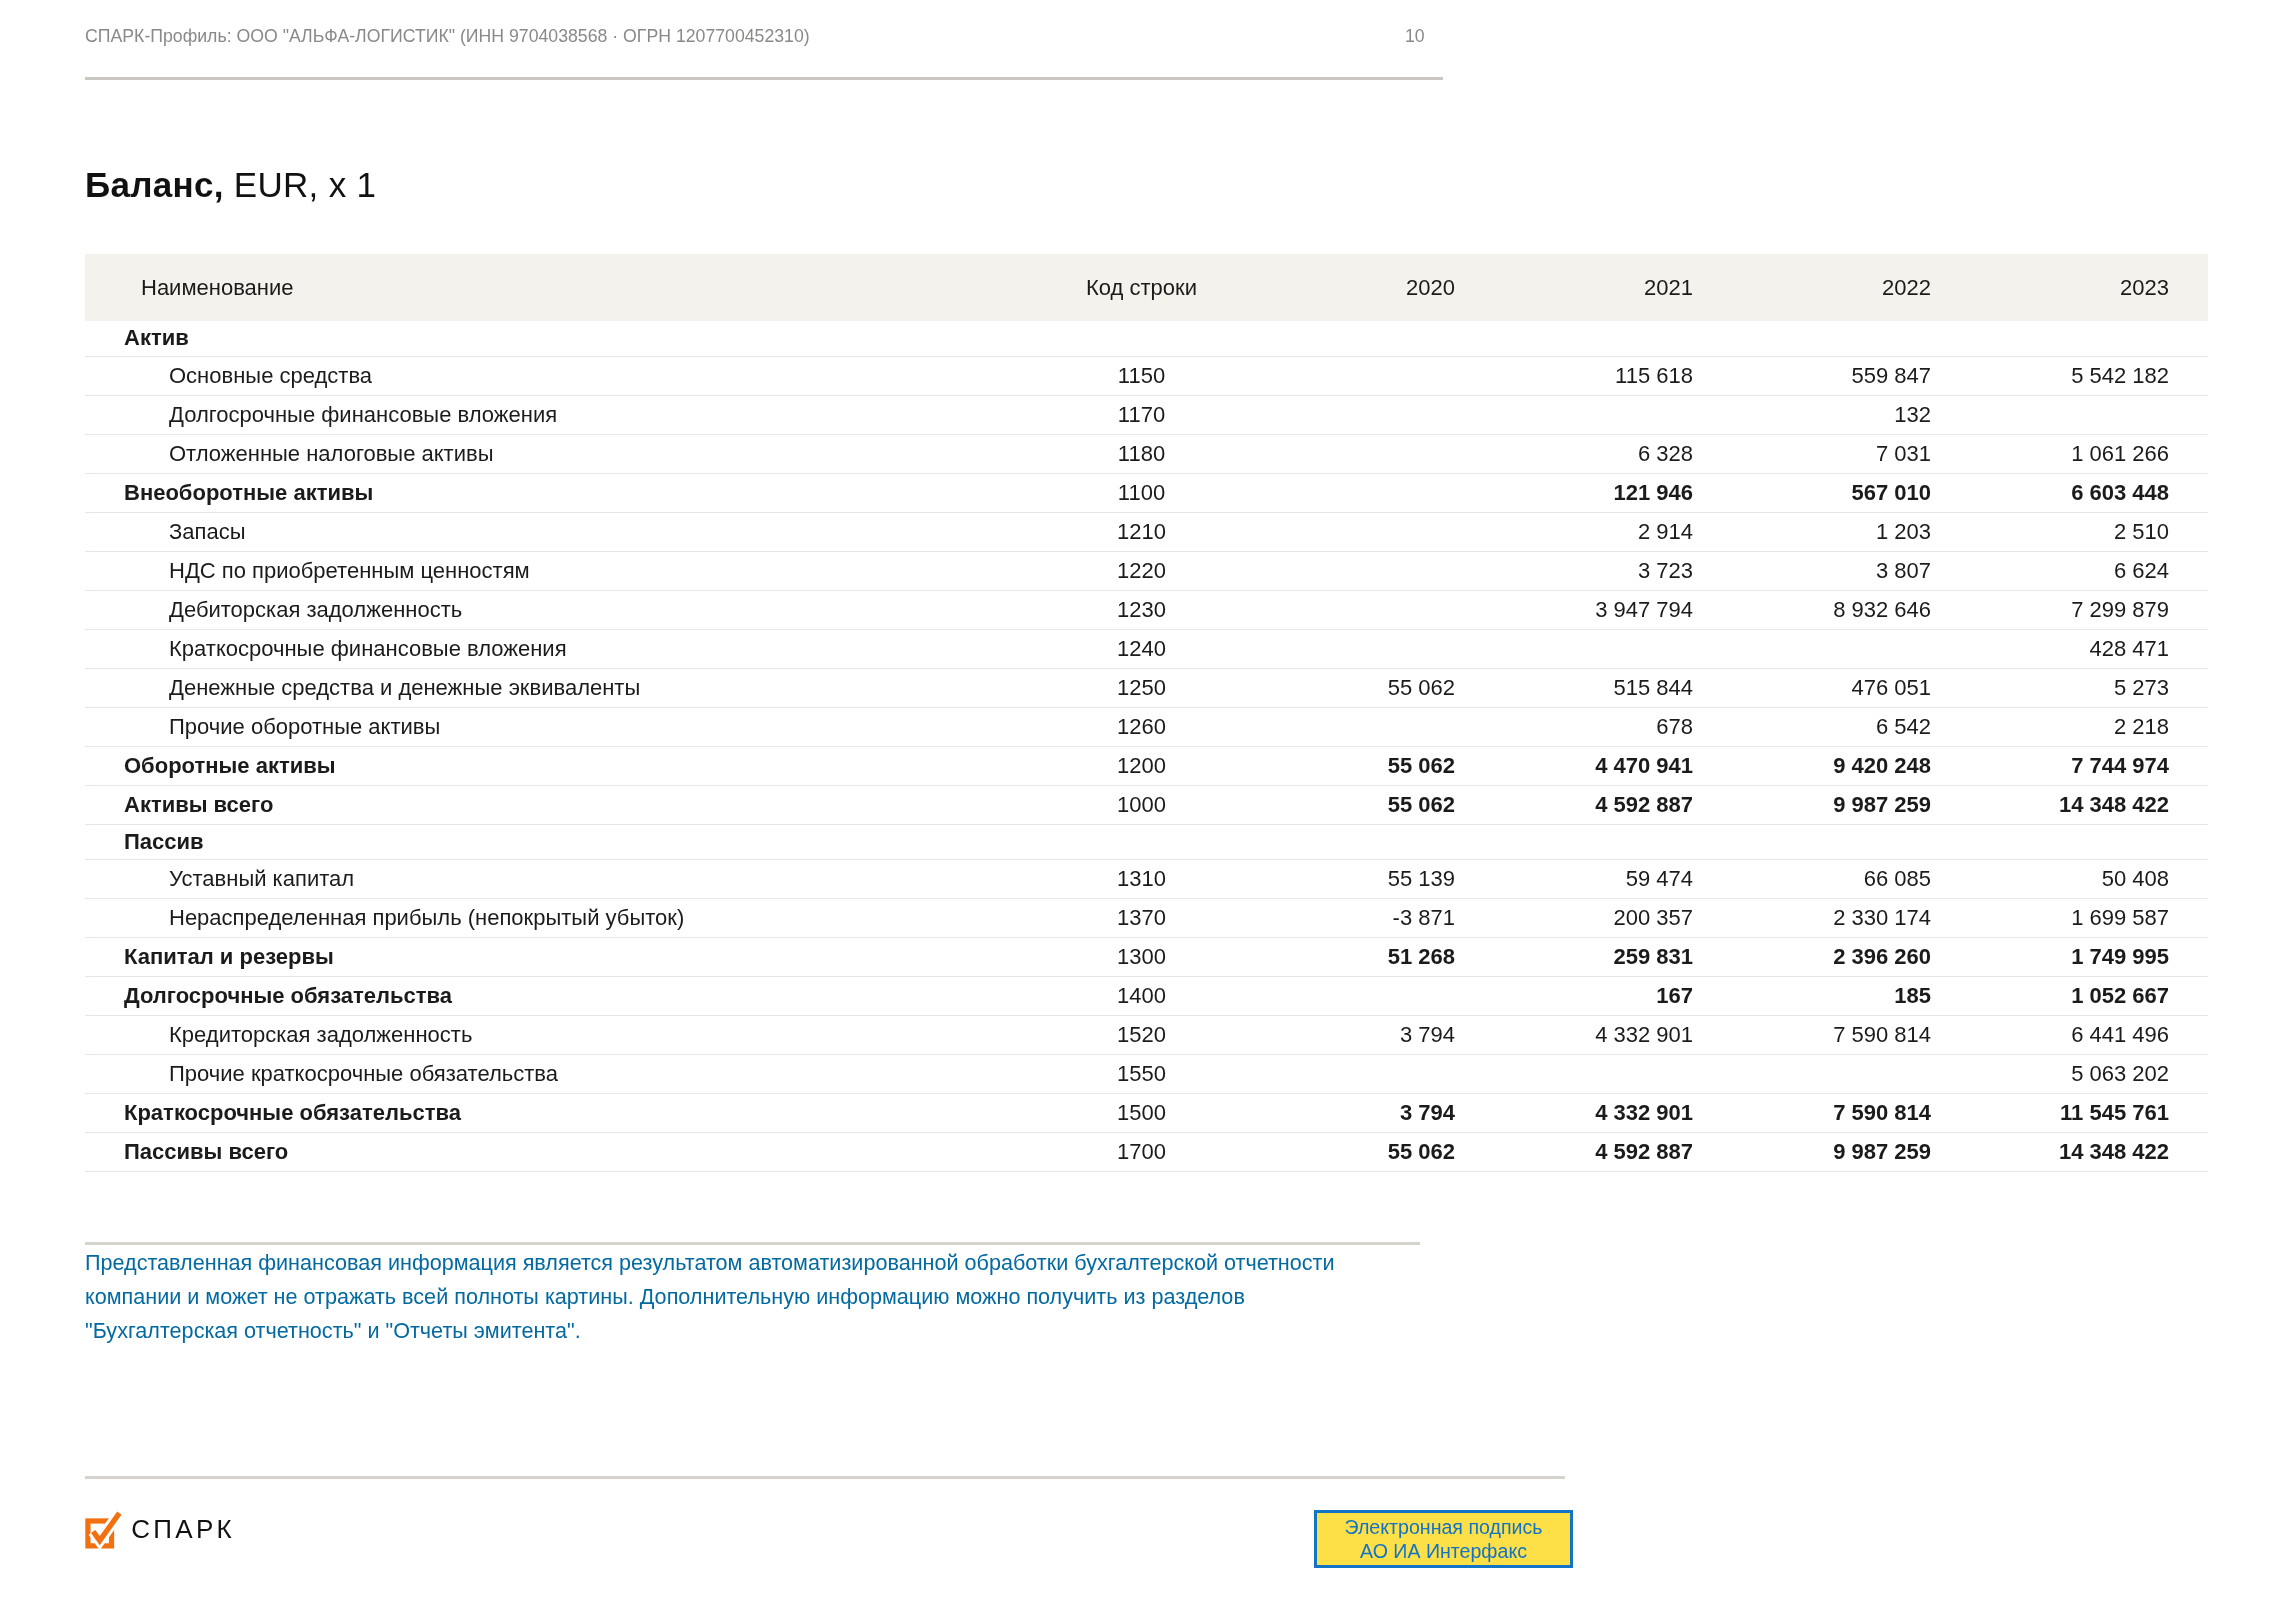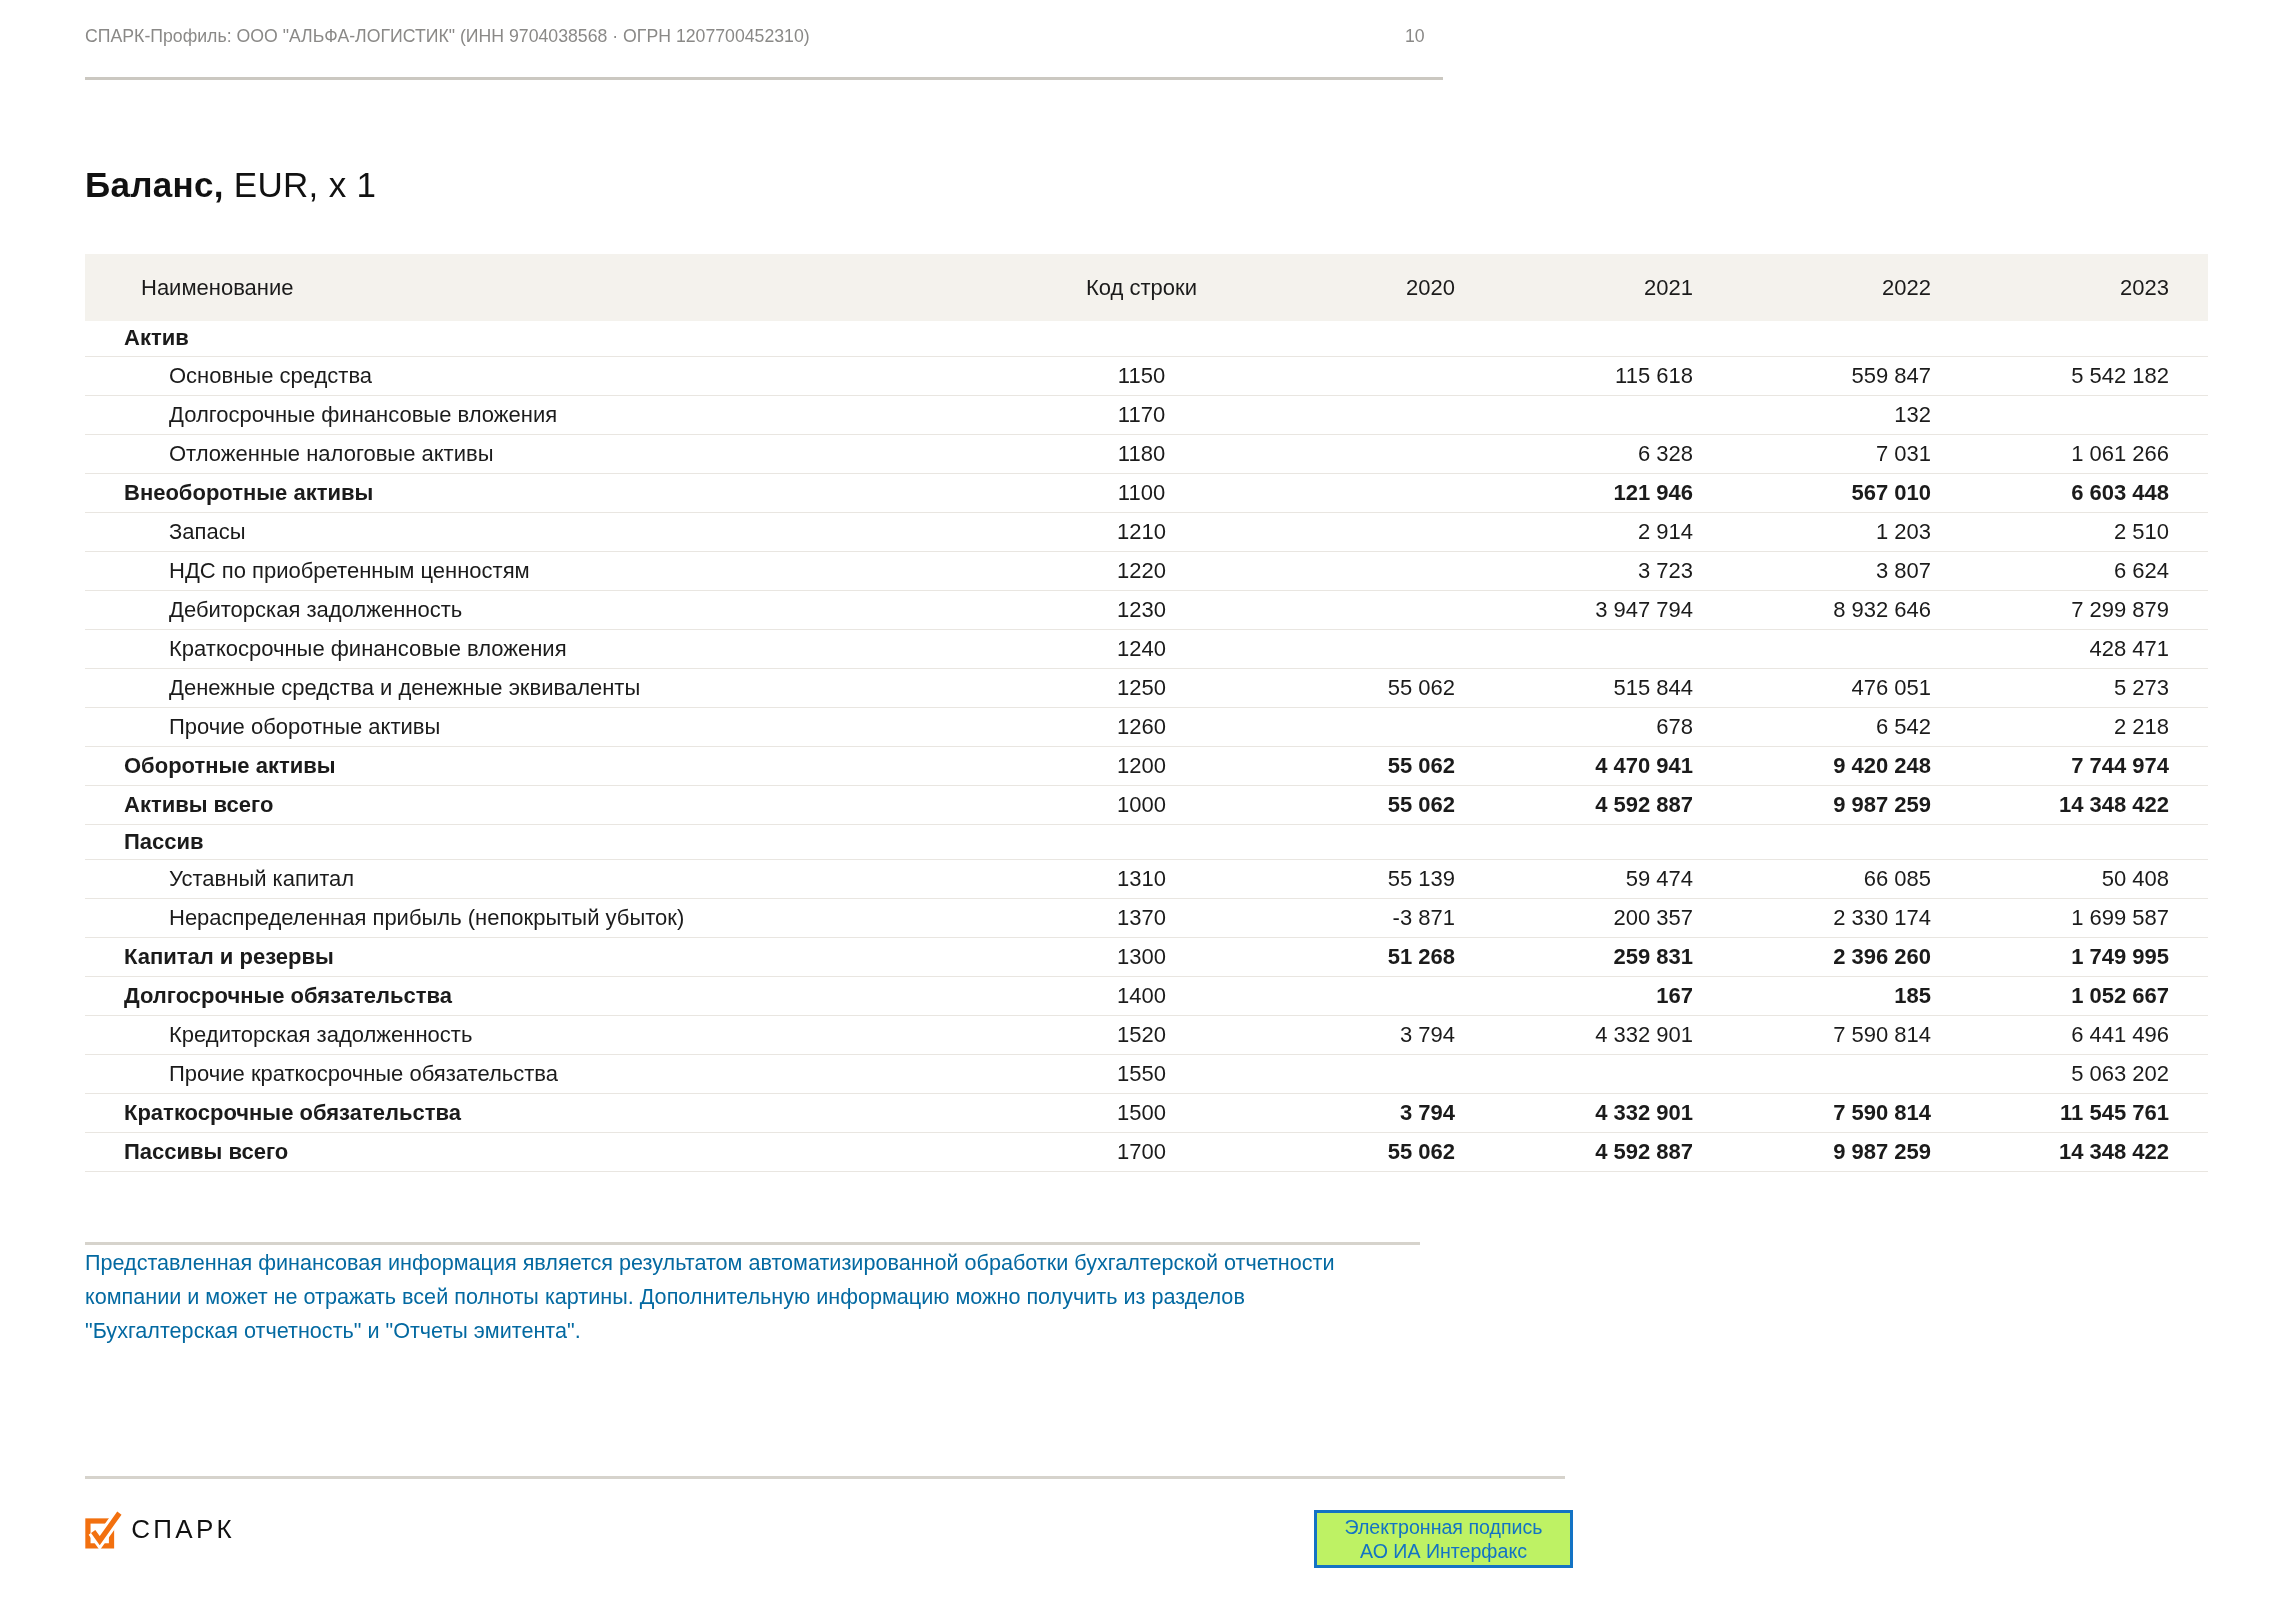--- a/index.html
+++ b/index.html
@@ -65,21 +65,21 @@
     display:flex; align-items:center; gap:9.2px;
   }
   .brand .brand-text {
     font-size:26px; font-weight:400; letter-spacing:3.3px; color:#111;
   }
   .brand svg { display:block; }
 
   
   .sign-btn {
     position:absolute; left:1314px; top:1510px; width:259px; height:58px;
-    border:3.3px solid #1373c4; background:#bef264; box-sizing:border-box;
+    border:3.3px solid #1373c4; background:#fde047; box-sizing:border-box;
     display:flex; flex-direction:column; align-items:center; justify-content:center;
     font-size:19.6px; line-height:24px; color:#1373c4; text-align:center;
     cursor:pointer;
   }
 </style>
 </head>
 <body>
 
 <div class="page">
 

